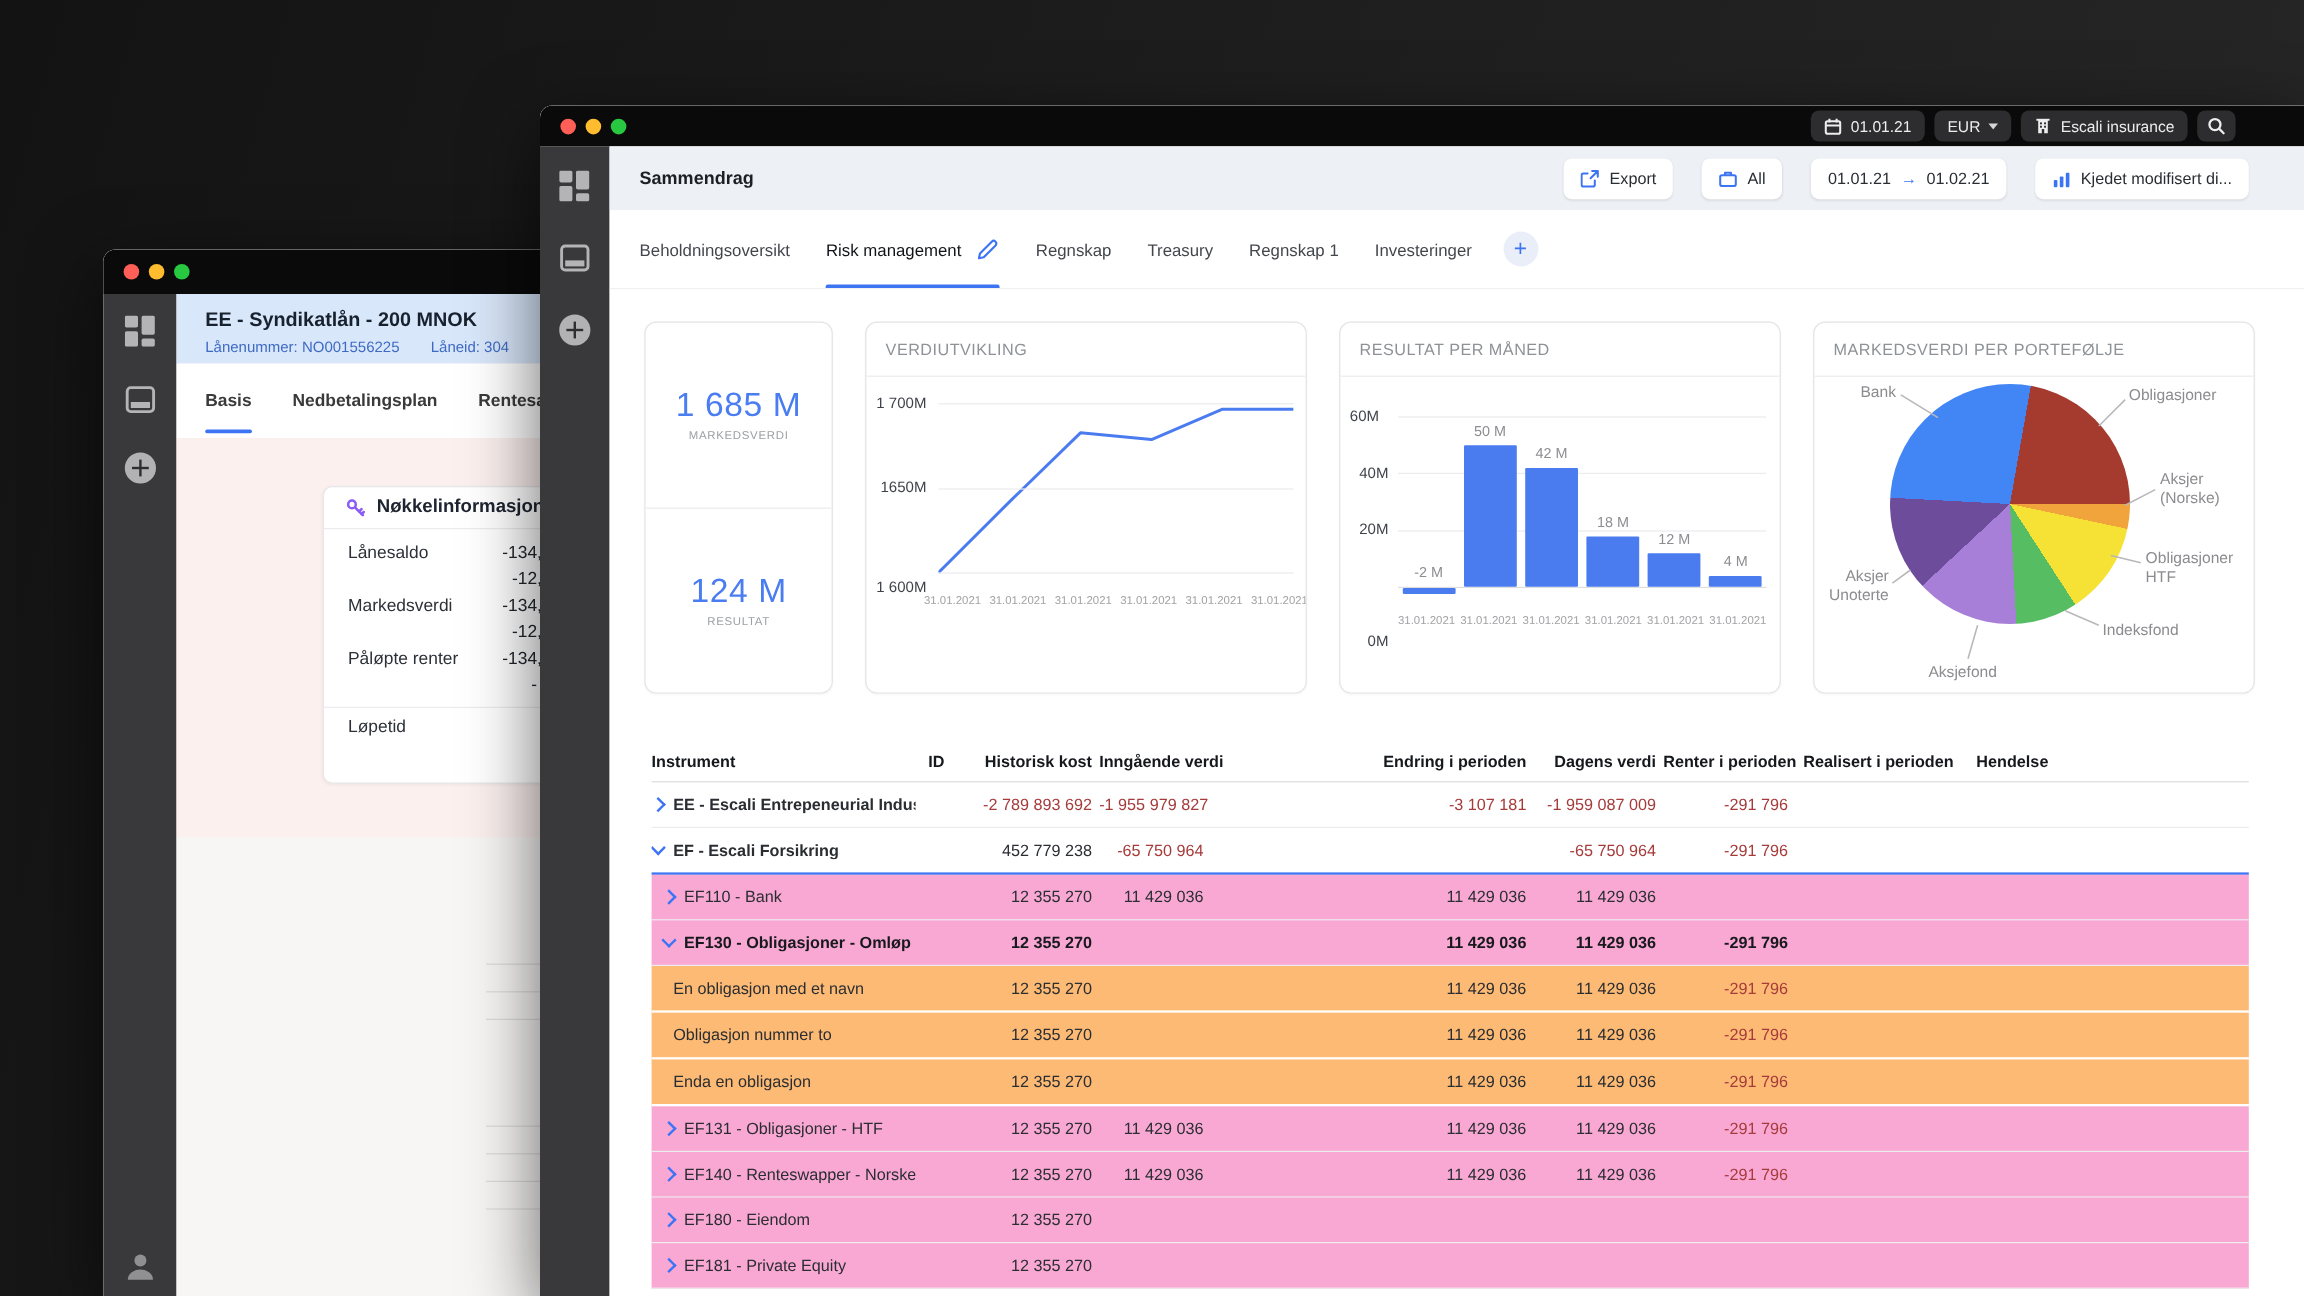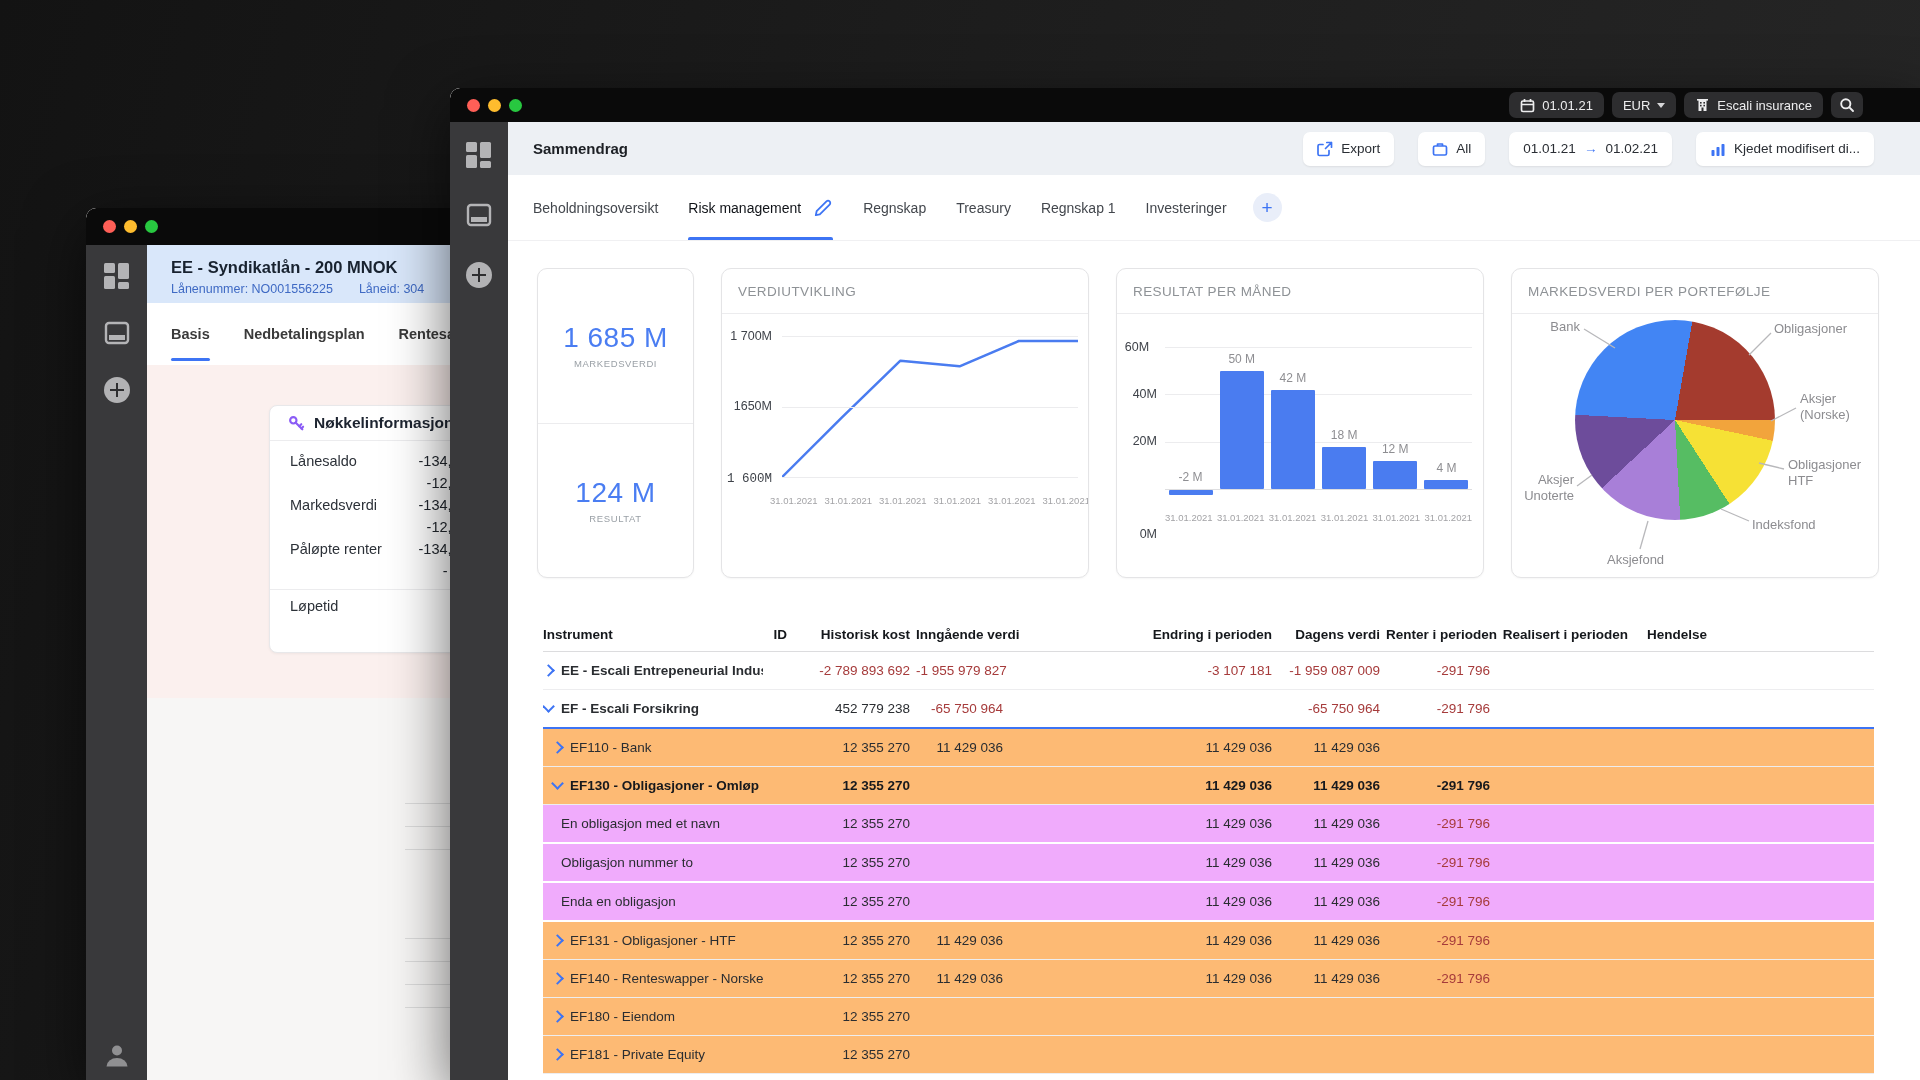--- a/index.html
+++ b/index.html
@@ -91,22 +91,22 @@
   .pl-4{left:95px;top:283px;width:84px;}
   .pl-5{left:0;top:203px;width:62px;text-align:right;}
   .pl-6{left:0;top:50px;width:68px;text-align:right;}
   .leader-svg{position:absolute;inset:0;pointer-events:none;}
 
   .inv-table{position:absolute;left:35px;right:46px;top:496px;}
   .t-grid{display:grid;grid-template-columns:220px 24px 123px 93px 269px 108px 110px 138px 79px 1fr;}
   .t-head{height:33px;align-items:center;border-bottom:1px solid #dcdcde;font-weight:700;font-size:13.5px;color:#15181c;}
   .t-head .num{text-align:right;}
   .t-row{height:37px;align-items:center;font-size:13.5px;color:#2a2d31;border-bottom:1px solid #ededef;}
-  .t-row.lvl2{background:#fdba74;}
-  .t-row.lvl3{background:#f0abfc;border-bottom:2px solid #fff;}
+  .t-row.lvl2{background:#f9a8d4;}
+  .t-row.lvl3{background:#fdba74;border-bottom:2px solid #fff;}
   .t-row.sel{border-bottom:2px solid #3d74f4;}
   .t-row.boldrow,.t-row.boldrow .num{font-weight:700;color:#17191d;}
   .t-row.lvl1 .name{font-weight:600;}
   .name-cell{display:flex;align-items:center;gap:8px;overflow:hidden;white-space:nowrap;}
   .num{text-align:right;white-space:nowrap;padding-left:6px;}
   .red{color:#a63b3b;}
   .chev{width:7px;height:7px;border-right:2px solid #3d74f4;border-bottom:2px solid #3d74f4;transform:rotate(-45deg);flex:none;margin-left:1px;}
   .chev.down{transform:rotate(45deg);margin-top:-4px;}
 </style>
 </head>
@@ -359,21 +359,21 @@
               <div class="kpi-value">124 M</div>
               <div class="kpi-label">RESULTAT</div>
             </div>
           </div>
 
           <div class="card chart-card" id="line-card">
             <div class="card-title">VERDIUTVIKLING</div>
           <div class="lc-plot"><div class="gridline" style="top: 149.675px;"></div><div class="gridline" style="top: 79.5px;"></div><div class="gridline" style="top: 9.32456px;"></div><svg viewBox="0 0 296 160" width="296" height="160">
                   <polyline points="0.0,150.2 59.2,91.2 118.4,33.7 177.6,39.3 236.8,14.0 296.0,14.0" fill="none" stroke="#4a7cf0" stroke-width="2.5" stroke-linejoin="round"></polyline>
                 </svg></div>
-              <span class="ytick" style="top: 203px; font-family: Liberation Mono, monospace;">1 600M</span>
+              <span class="ytick" style="top: 213px;">1 600M</span>
               <span class="ytick" style="top: 130px;">1650M</span>
               <span class="ytick" style="top: 59.8246px;">1 700M</span>
               <div class="xlabels" style="left: 48px; width: 320px; top: 226px;">
                 <span>31.01.2021</span>
                 <span>31.01.2021</span>
                 <span>31.01.2021</span>
                 <span>31.01.2021</span>
                 <span>31.01.2021</span>
                 <span>31.01.2021</span>
               </div>

